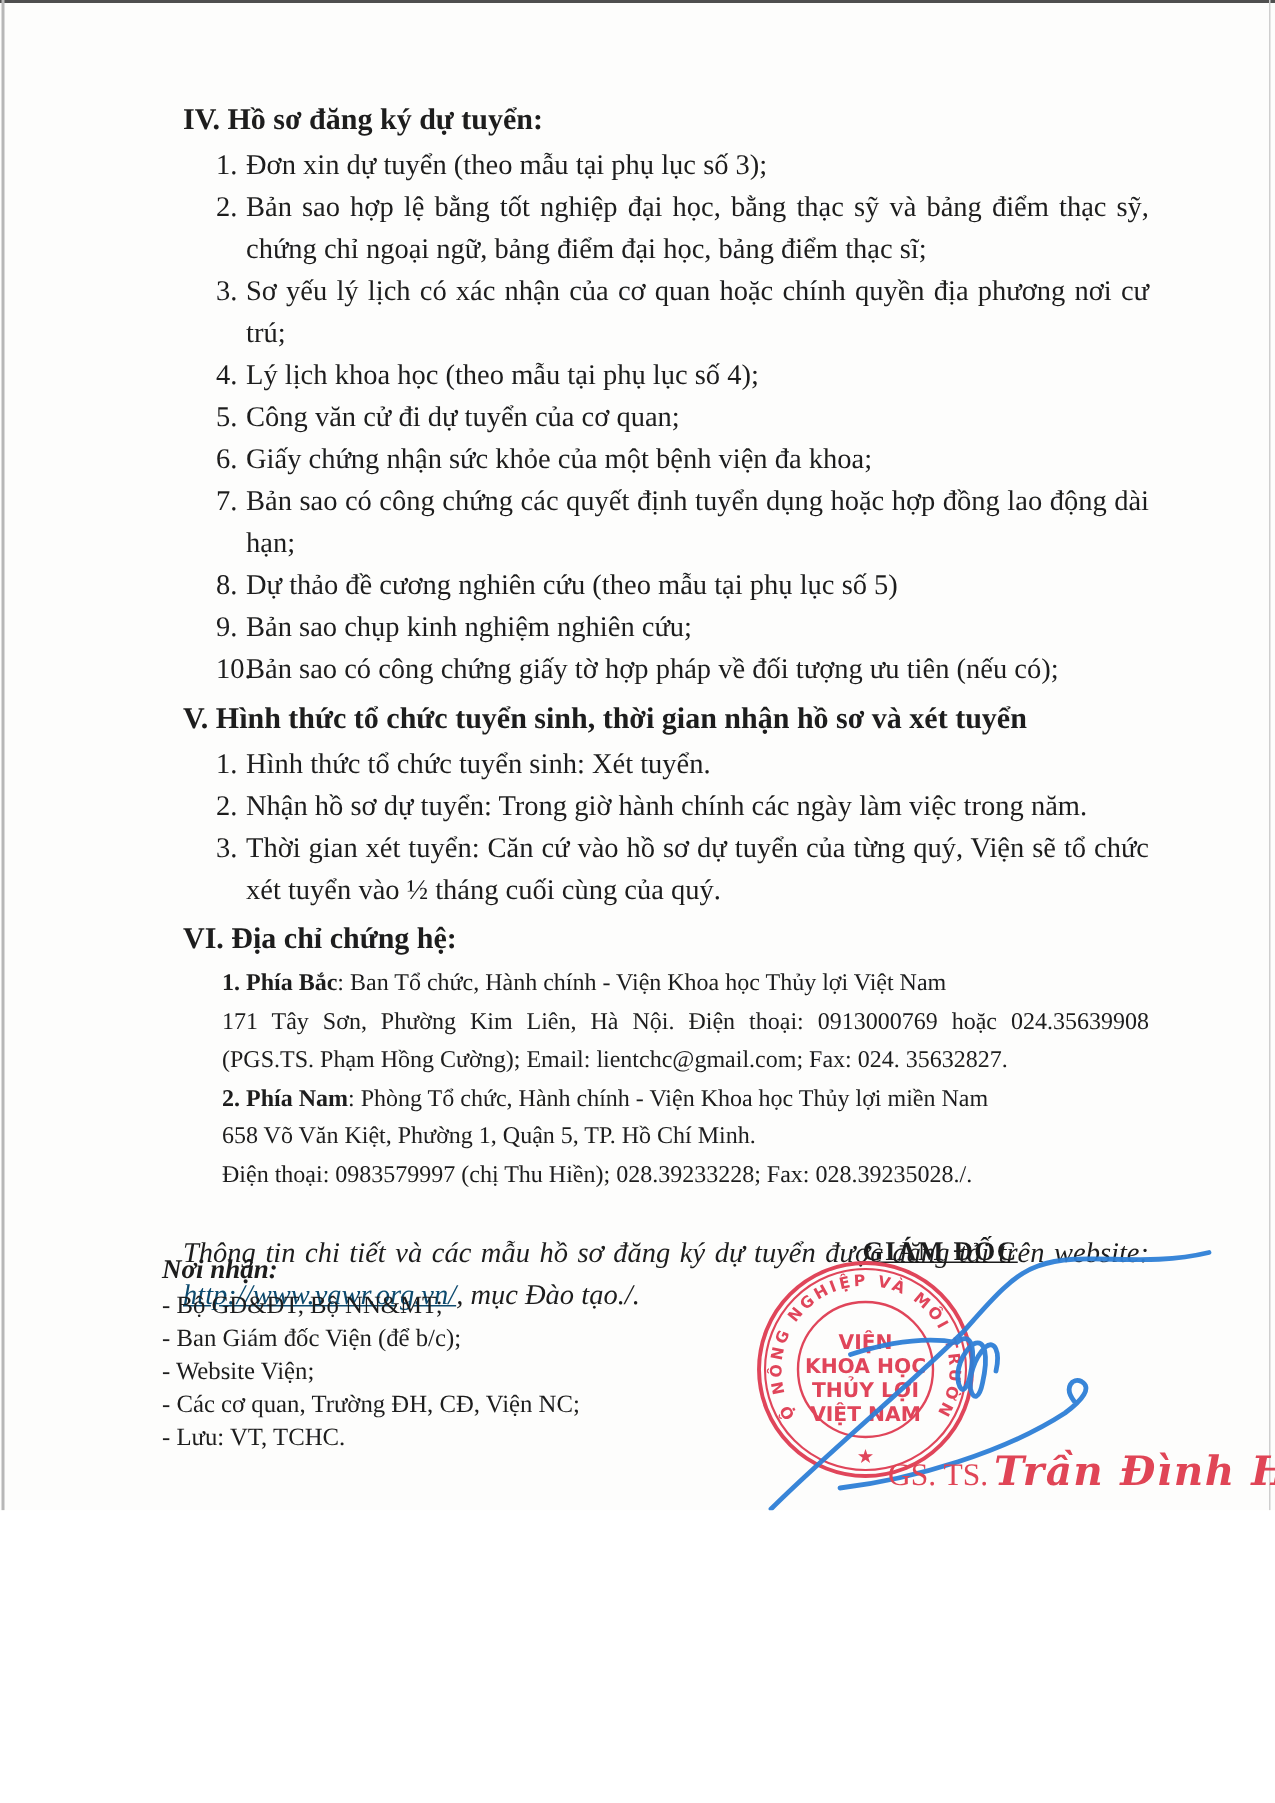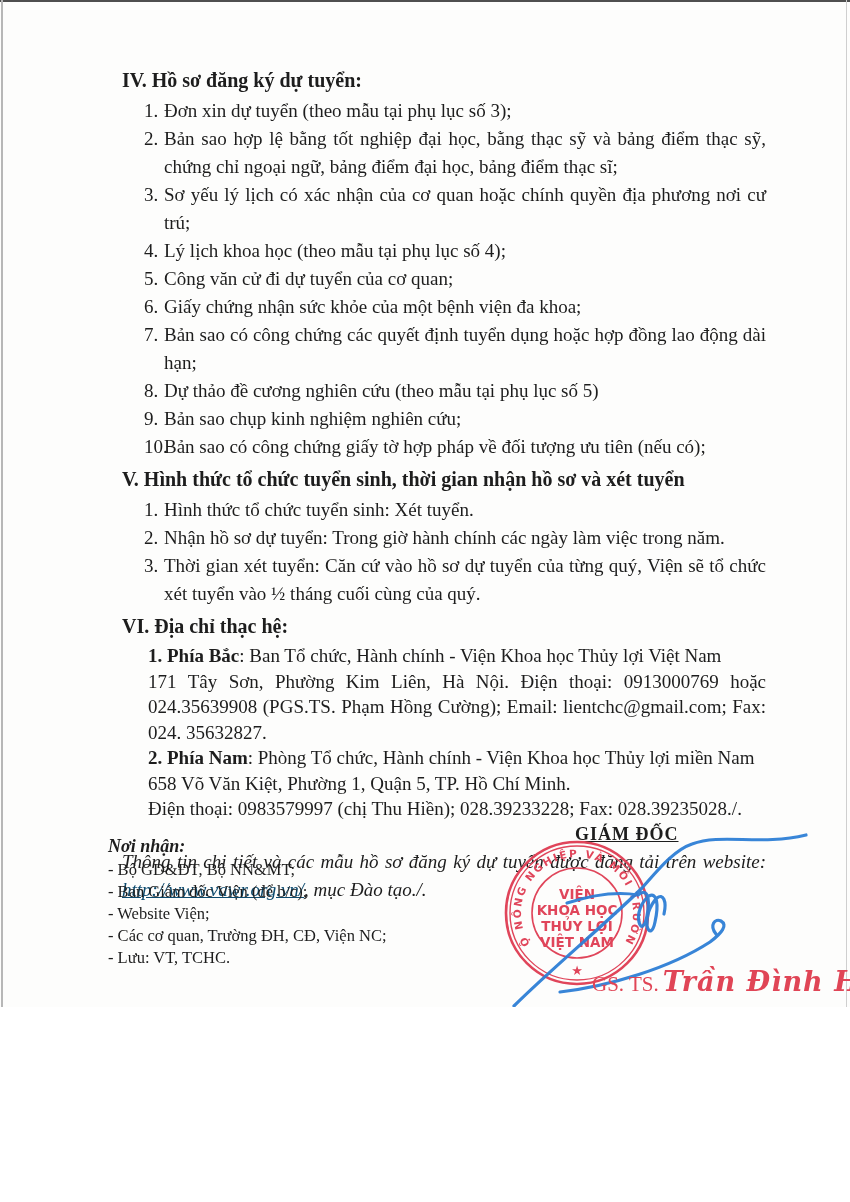--- a/index.html
+++ b/index.html
@@ -21,21 +21,21 @@
   }
   h3.sec-head{
     font-size:20px;font-weight:bold;margin:0 0 3px 0;line-height:28px;
   }
   ol.doc-list{list-style:none;margin:0 0 4px 0;padding:0;}
   ol.doc-list li{
     position:relative;padding-left:42px;line-height:28px;font-size:19px;
     text-align:justify;
   }
   ol.doc-list li .num{position:absolute;left:22px;top:0;}
-  .sec-vi p{margin:0;font-size:19px;line-height:25.5px;}
+  .sec-vi p{margin:0;font-size:16px;line-height:25.5px;}
   .vi-ind{padding-left:26px;}
   .vi-just{text-align:justify;}
   .note{
     margin:26px 0 0 0;font-size:19px;line-height:28px;font-style:italic;
     text-align:justify;
   }
   .note .url{color:#0c4a6e;text-decoration:underline;cursor:pointer;}
 
   .recipients{
     position:absolute;left:108px;top:835px;font-size:16.5px;line-height:22px;
@@ -90,21 +90,21 @@
     <section>
       <h3 class="sec-head">V. Hình thức tổ chức tuyển sinh, thời gian nhận hồ sơ và xét tuyển</h3>
       <ol class="doc-list">
         <li><span class="num">1.</span><span>Hình thức tổ chức tuyển sinh: Xét tuyển.</span></li>
         <li><span class="num">2.</span><span>Nhận hồ sơ dự tuyển: Trong giờ hành chính các ngày làm việc trong năm.</span></li>
         <li><span class="num">3.</span><span>Thời gian xét tuyển: Căn cứ vào hồ sơ dự tuyển của từng quý, Viện sẽ tổ chức xét tuyển vào ½ tháng cuối cùng của quý.</span></li>
       </ol>
     </section>
 
     <section class="sec-vi">
-      <h3 class="sec-head">VI. Địa chỉ thạc hệ:</h3>
+      <h3 class="sec-head">VI. Địa chỉ chứng hệ:</h3>
       <p class="vi-ind"><b>1. Phía Bắc</b><span>: Ban Tổ chức, Hành chính - Viện Khoa học Thủy lợi Việt Nam</span></p>
       <p class="vi-ind vi-just">171 Tây Sơn, Phường Kim Liên, Hà Nội. Điện thoại: 0913000769 hoặc 024.35639908 (PGS.TS. Phạm Hồng Cường); Email: lientchc@gmail.com; Fax: 024. 35632827.</p>
       <p class="vi-ind"><b>2. Phía Nam</b><span>: Phòng Tổ chức, Hành chính - Viện Khoa học Thủy lợi miền Nam</span></p>
       <p class="vi-ind">658 Võ Văn Kiệt, Phường 1, Quận 5, TP. Hồ Chí Minh.</p>
       <p class="vi-ind">Điện thoại: 0983579997 (chị Thu Hiền); 028.39233228; Fax: 028.39235028./.</p>
     </section>
 
     <p class="note"><span>Thông tin chi tiết và các mẫu hồ sơ đăng ký dự tuyển được đăng tải trên website: </span><a class="url">http://www.vawr.org.vn/</a><span>, mục Đào tạo./.</span></p>
 
   </main>

